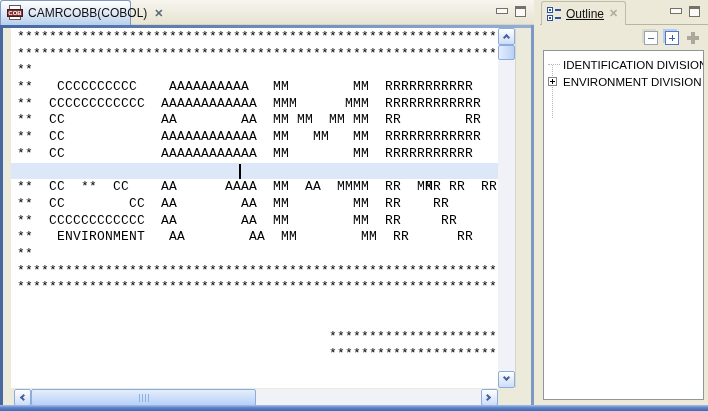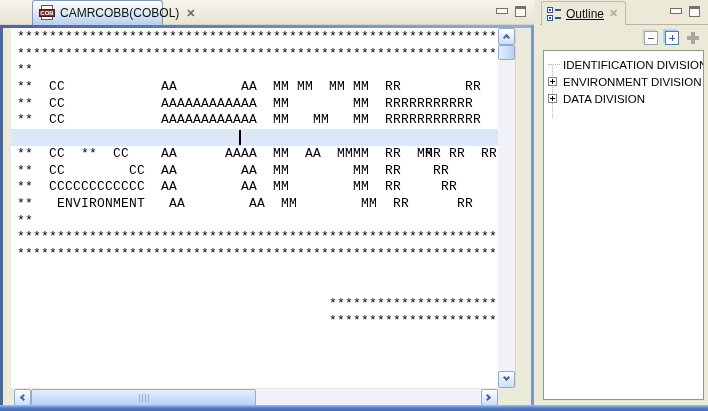--- a/index.html
+++ b/index.html
@@ -7,21 +7,21 @@
   body { background:#ece9d8; font-family:"Liberation Sans", sans-serif; position:relative; }
 
   
   .editor-pane { position:absolute; left:0; top:0; width:534px; height:405px; }
 
   .etabbar { position:absolute; left:0; top:0; width:534px; height:25px;
              background:linear-gradient(#f7f5ee,#e7e4d3); border-bottom:1px solid #d8d4c2; }
   .etab { position:absolute; left:0; top:0; width:131px; height:25px;
           background:linear-gradient(#ffffff,#dbe7f6 55%,#b6cfec);
           border:1px solid #7d99bf; border-bottom:none; border-radius:3px 3px 0 0;
-          display:flex; align-items:center; padding:0 6px; gap:5px;margin-left:32px; }
+          display:flex; align-items:center; padding:0 6px; gap:5px; }
   .cob-icon { width:16px; height:16px; position:relative; flex:0 0 16px; }
   .cob-page { position:absolute; left:2px; top:0; width:12px; height:15px; background:#fff; border:1px solid #5a5a5a; }
   .cob-band { position:absolute; left:0; top:4px; width:16px; height:8px; background:#7d2b2b; border:1px solid #4c1717;
               color:#fff; font-size:6px; font-weight:bold; text-align:center; line-height:7px;
               font-family:"Liberation Sans",sans-serif; letter-spacing:0; }
   .etab-label { font-size:12px; color:#111; white-space:nowrap; }
   .tab-close { font-size:11px; font-weight:bold; color:#5f6b7a; margin-left:2px; cursor:default; }
   .winbtns { position:absolute; right:8px; top:6px; display:flex; gap:8px; }
   .btn-min { width:11px; height:11px; position:relative; }
   .btn-min::after { content:""; position:absolute; left:0; top:2px; width:10px; height:4px; border:1px solid #72716a; background:#fbfaf6; }
@@ -125,23 +125,25 @@
   <div class="pane-left"></div>
   <div class="pane-right"></div>
 
   <div class="ed-ruler"></div>
 
   <div class="ed-white">
     <div class="ed-text">
       <div class="code-line">****************************************************************</div>
       <div class="code-line">****************************************************************</div>
       <div class="code-line">**</div>
+      <div class="code-line">**   CCCCCCCCCC    AAAAAAAAAA   MM        MM  RRRRRRRRRRR</div>
+      <div class="code-line">**  CCCCCCCCCCCC  AAAAAAAAAAAA  MMM      MMM  RRRRRRRRRRRR</div>
       <div class="code-line">**  CC            AA        AA  MM MM  MM MM  RR        RR</div>
+      <div class="code-line">**  CC            AAAAAAAAAAAA  MM   MM   MM  RRRRRRRRRRRR</div>
       <div class="code-line">**  CC            AAAAAAAAAAAA  MM        MM  RRRRRRRRRRR</div>
-      <div class="code-line">**  CC            AAAAAAAAAAAA  MM   MM   MM  RRRRRRRRRRRR</div>
       <div class="code-line hl">
         <span>**  CC            AA        AA  MM        MM  RR  RR</span>
         <span class="caret"></span>
       </div>
       <div class="code-line">**  CC            AA        AA  MM        MM  RR   RR</div>
       <div class="code-line">**  CC        CC  AA        AA  MM        MM  RR    RR</div>
       <div class="code-line">**  CCCCCCCCCCCC  AA        AA  MM        MM  RR     RR</div>
       <div class="code-line">**   ENVIRONMENT   AA        AA  MM        MM  RR      RR</div>
       <div class="code-line">**</div>
       <div class="code-line">****************************************************************</div>
@@ -211,21 +213,17 @@
     <div class="tree">
       <span class="tree-vline"></span>
       <div class="tree-item">
         <span class="tree-stub"></span>
         <span>IDENTIFICATION DIVISION</span>
       </div>
       <div class="tree-item">
         <span class="expander"></span>
         <span>ENVIRONMENT DIVISION</span>
       </div>
-      <div class="tree-item">
-        <span class="expander"></span>
-        <span>DATA DIVISION</span>
-      </div>
     </div>
   </div>
 </div>
 
 <div class="bottom-bar"></div>
 
 </body></html>

